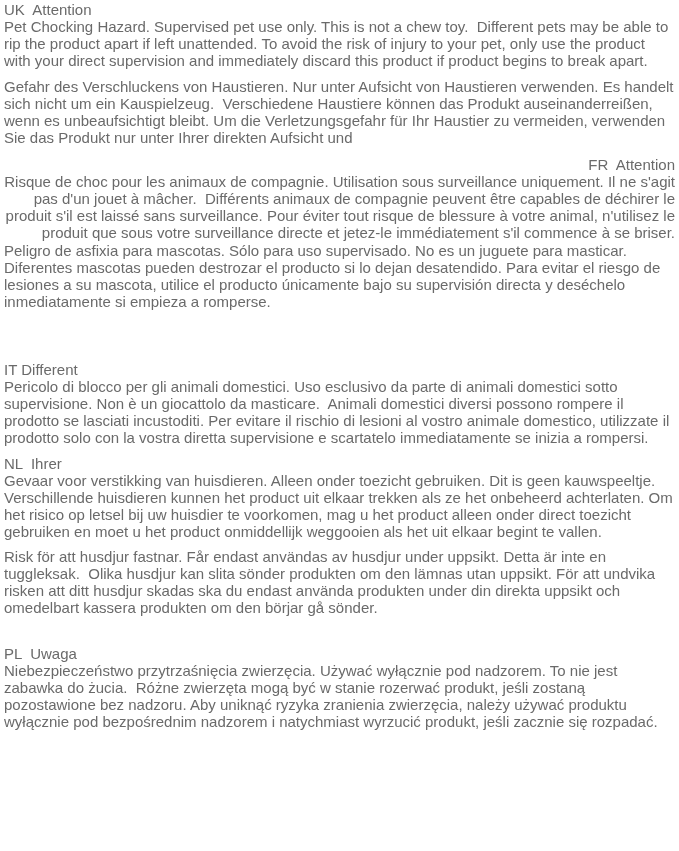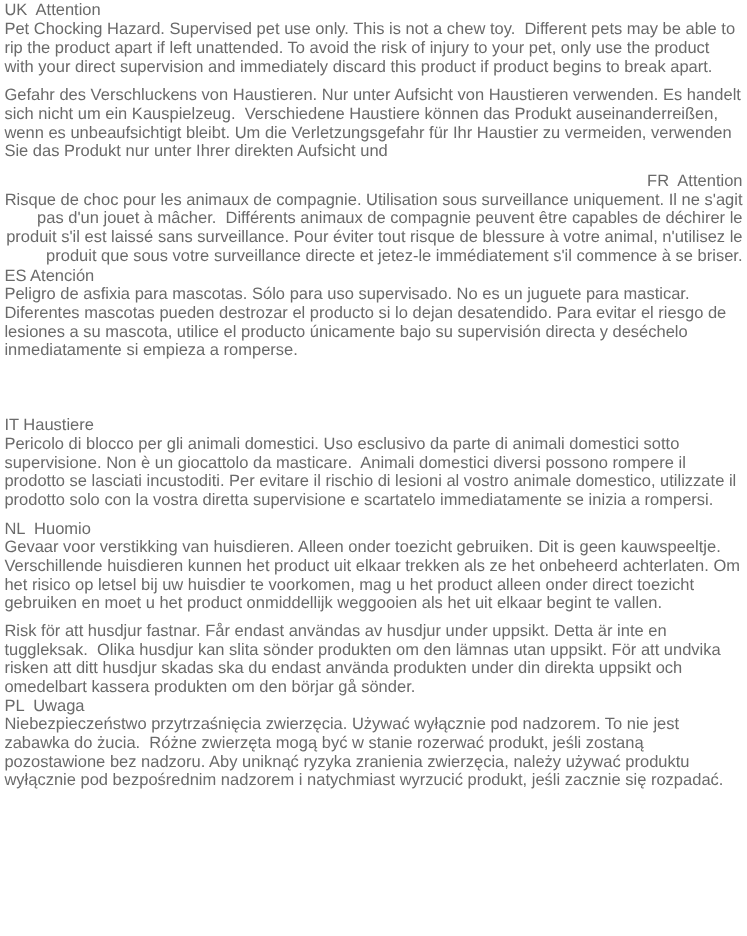--- a/index.html
+++ b/index.html
@@ -32,21 +32,21 @@
     white-space: pre-wrap;      
     word-spacing: 0;
   }
   
   .sec-de { margin-top: 9px; }
   .sec-fr { margin-top: 10px; text-align: right; }
   .sec-es { margin-top: 1px; }
   .sec-it { margin-top: 51px; }  
   .sec-nl { margin-top: 9px; }
   .sec-se { margin-top: 8px; }
-  .sec-pl { margin-top: 0; }
+  .sec-pl { margin-top: 29px; }
 </style>
 </head>
 <body>
 
 <div class="doc">
 
   <div class="section sec-uk">
     <h2 class="section-heading">UK  Attention</h2>
     <p class="section-body">Pet Chocking Hazard. Supervised pet use only. This is not a chew toy.  Different pets may be able to rip the product apart if left unattended. To avoid the risk of injury to your pet, only use the product with your direct supervision and immediately discard this product if product begins to break apart.</p>
   </div>
@@ -54,31 +54,30 @@
   <div class="section sec-de">
     <p class="section-body">Gefahr des Verschluckens von Haustieren. Nur unter Aufsicht von Haustieren verwenden. Es handelt sich nicht um ein Kauspielzeug.  Verschiedene Haustiere können das Produkt auseinanderreißen, wenn es unbeaufsichtigt bleibt. Um die Verletzungsgefahr für Ihr Haustier zu vermeiden, verwenden Sie das Produkt nur unter Ihrer direkten Aufsicht und</p>
   </div>
 
   <div class="section sec-fr">
     <h2 class="section-heading">FR  Attention</h2>
     <p class="section-body">Risque de choc pour les animaux de compagnie. Utilisation sous surveillance uniquement. Il ne s'agit pas d'un jouet à mâcher.  Différents animaux de compagnie peuvent être capables de déchirer le produit s'il est laissé sans surveillance. Pour éviter tout risque de blessure à votre animal, n'utilisez le produit que sous votre surveillance directe et jetez-le immédiatement s'il commence à se briser.</p>
   </div>
 
   <div class="section sec-es">
-    <h2 class="section-heading">ES Atención</h2>
     <p class="section-body">Peligro de asfixia para mascotas. Sólo para uso supervisado. No es un juguete para masticar.  Diferentes mascotas pueden destrozar el producto si lo dejan desatendido. Para evitar el riesgo de lesiones a su mascota, utilice el producto únicamente bajo su supervisión directa y deséchelo inmediatamente si empieza a romperse.</p>
   </div>
 
   <div class="section sec-it">
-    <h2 class="section-heading">IT Haustiere</h2>
+    <h2 class="section-heading">IT Different</h2>
     <p class="section-body">Pericolo di blocco per gli animali domestici. Uso esclusivo da parte di animali domestici sotto supervisione. Non è un giocattolo da masticare.  Animali domestici diversi possono rompere il prodotto se lasciati incustoditi. Per evitare il rischio di lesioni al vostro animale domestico, utilizzate il prodotto solo con la vostra diretta supervisione e scartatelo immediatamente se inizia a rompersi.</p>
   </div>
 
   <div class="section sec-nl">
-    <h2 class="section-heading">NL  Huomio</h2>
+    <h2 class="section-heading">NL  Ihrer</h2>
     <p class="section-body">Gevaar voor verstikking van huisdieren. Alleen onder toezicht gebruiken. Dit is geen kauwspeeltje.  Verschillende huisdieren kunnen het product uit elkaar trekken als ze het onbeheerd achterlaten. Om het risico op letsel bij uw huisdier te voorkomen, mag u het product alleen onder direct toezicht gebruiken en moet u het product onmiddellijk weggooien als het uit elkaar begint te vallen.</p>
   </div>
 
   <div class="section sec-se">
     <p class="section-body">Risk för att husdjur fastnar. Får endast användas av husdjur under uppsikt. Detta är inte en tuggleksak.  Olika husdjur kan slita sönder produkten om den lämnas utan uppsikt. För att undvika risken att ditt husdjur skadas ska du endast använda produkten under din direkta uppsikt och omedelbart kassera produkten om den börjar gå sönder.</p>
   </div>
 
   <div class="section sec-pl">
     <h2 class="section-heading">PL  Uwaga</h2>
     <p class="section-body">Niebezpieczeństwo przytrzaśnięcia zwierzęcia. Używać wyłącznie pod nadzorem. To nie jest zabawka do żucia.  Różne zwierzęta mogą być w stanie rozerwać produkt, jeśli zostaną pozostawione bez nadzoru. Aby uniknąć ryzyka zranienia zwierzęcia, należy używać produktu wyłącznie pod bezpośrednim nadzorem i natychmiast wyrzucić produkt, jeśli zacznie się rozpadać.</p>

